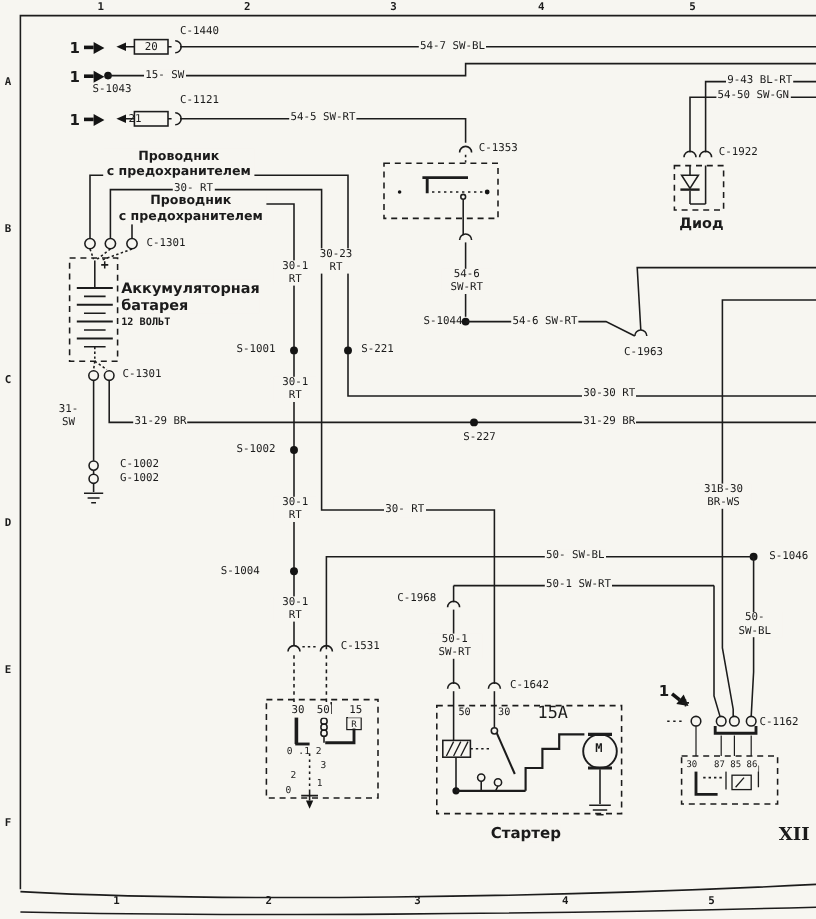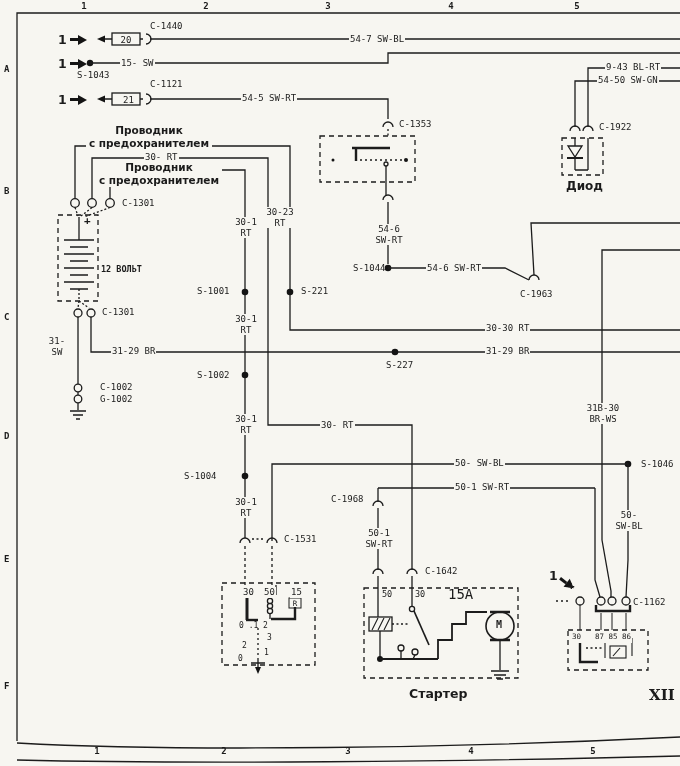--- a/index.html
+++ b/index.html
@@ -230,21 +230,21 @@
         <span class="tri"></span>
       </span>
     </div>
 
 <div class="lbl" style="left:150px;top:21px">C-1440</div>
 <div class="lbl ctr" style="left:112px;top:35px;width:28px">20</div>
 <div class="lbl bg" style="left:349px;top:34px">54-7 SW-BL</div>
 <div class="lbl bg" style="left:120px;top:58px">15- SW</div>
 <div class="lbl" style="left:77px;top:70px">S-1043</div>
 <div class="lbl" style="left:150px;top:79px">C-1121</div>
-<div class="lbl ctr" style="left:112px;top:95px;width:33px">21</div>
+<div class="lbl ctr" style="left:96px;top:95px;width:33px">21</div>
 <div class="lbl bg" style="left:241px;top:93px">54-5 SW-RT</div>
 
 <div class="lbl bg" style="left:605px;top:62px">9-43 BL-RT</div>
 <div class="lbl bg" style="left:597px;top:75px">54-50 SW-GN</div>
 <div class="lbl" style="left:599px;top:122px">C-1922</div>
 <div class="lbl ru" style="left:566px;top:178px">Диод</div>
 
 <div class="lbl" style="left:399px;top:119px">C-1353</div>
 <div class="lbl bg ctr" style="left:368px;top:224px;width:40px">54-6
 SW-RT</div>
@@ -252,20 +252,22 @@
 <div class="lbl bg" style="left:426px;top:263px">54-6 SW-RT</div>
 <div class="lbl" style="left:520px;top:289px">C-1963</div>
 
 <div class="lbl bg ctr" style="left:86px;top:124px;width:124px;font-weight:700;font-family:'DejaVu Sans',sans-serif;font-size:10.5px;line-height:13px">Проводник
 с предохранителем</div>
 <div class="lbl bg" style="left:144px;top:152px">30- RT</div>
 <div class="lbl bg ctr" style="left:96px;top:161px;width:124px;font-weight:700;font-family:'DejaVu Sans',sans-serif;font-size:10.5px;line-height:13px">Проводник
 с предохранителем</div>
 <div class="lbl" style="left:122px;top:198px">C-1301</div>
 <div class="lbl" style="left:84px;top:216px;font-weight:700;font-size:11px">+</div>
+<div class="lbl ru" style="left:101px;top:233px;line-height:14px">Аккумуляторная
+батарея</div>
 <div class="lbl" style="left:101px;top:264px;font-size:8.5px;font-weight:700">12 ВОЛЬТ</div>
 <div class="lbl" style="left:102px;top:307px">C-1301</div>
 <div class="lbl ctr" style="left:44px;top:336px;width:26px">31-
 SW</div>
 <div class="lbl" style="left:100px;top:382px">C-1002</div>
 <div class="lbl" style="left:100px;top:394px">G-1002</div>
 
 <div class="lbl bg ctr" style="left:228px;top:217px;width:34px">30-1
 RT</div>
 <div class="lbl bg ctr" style="left:262px;top:207px;width:34px">30-23

